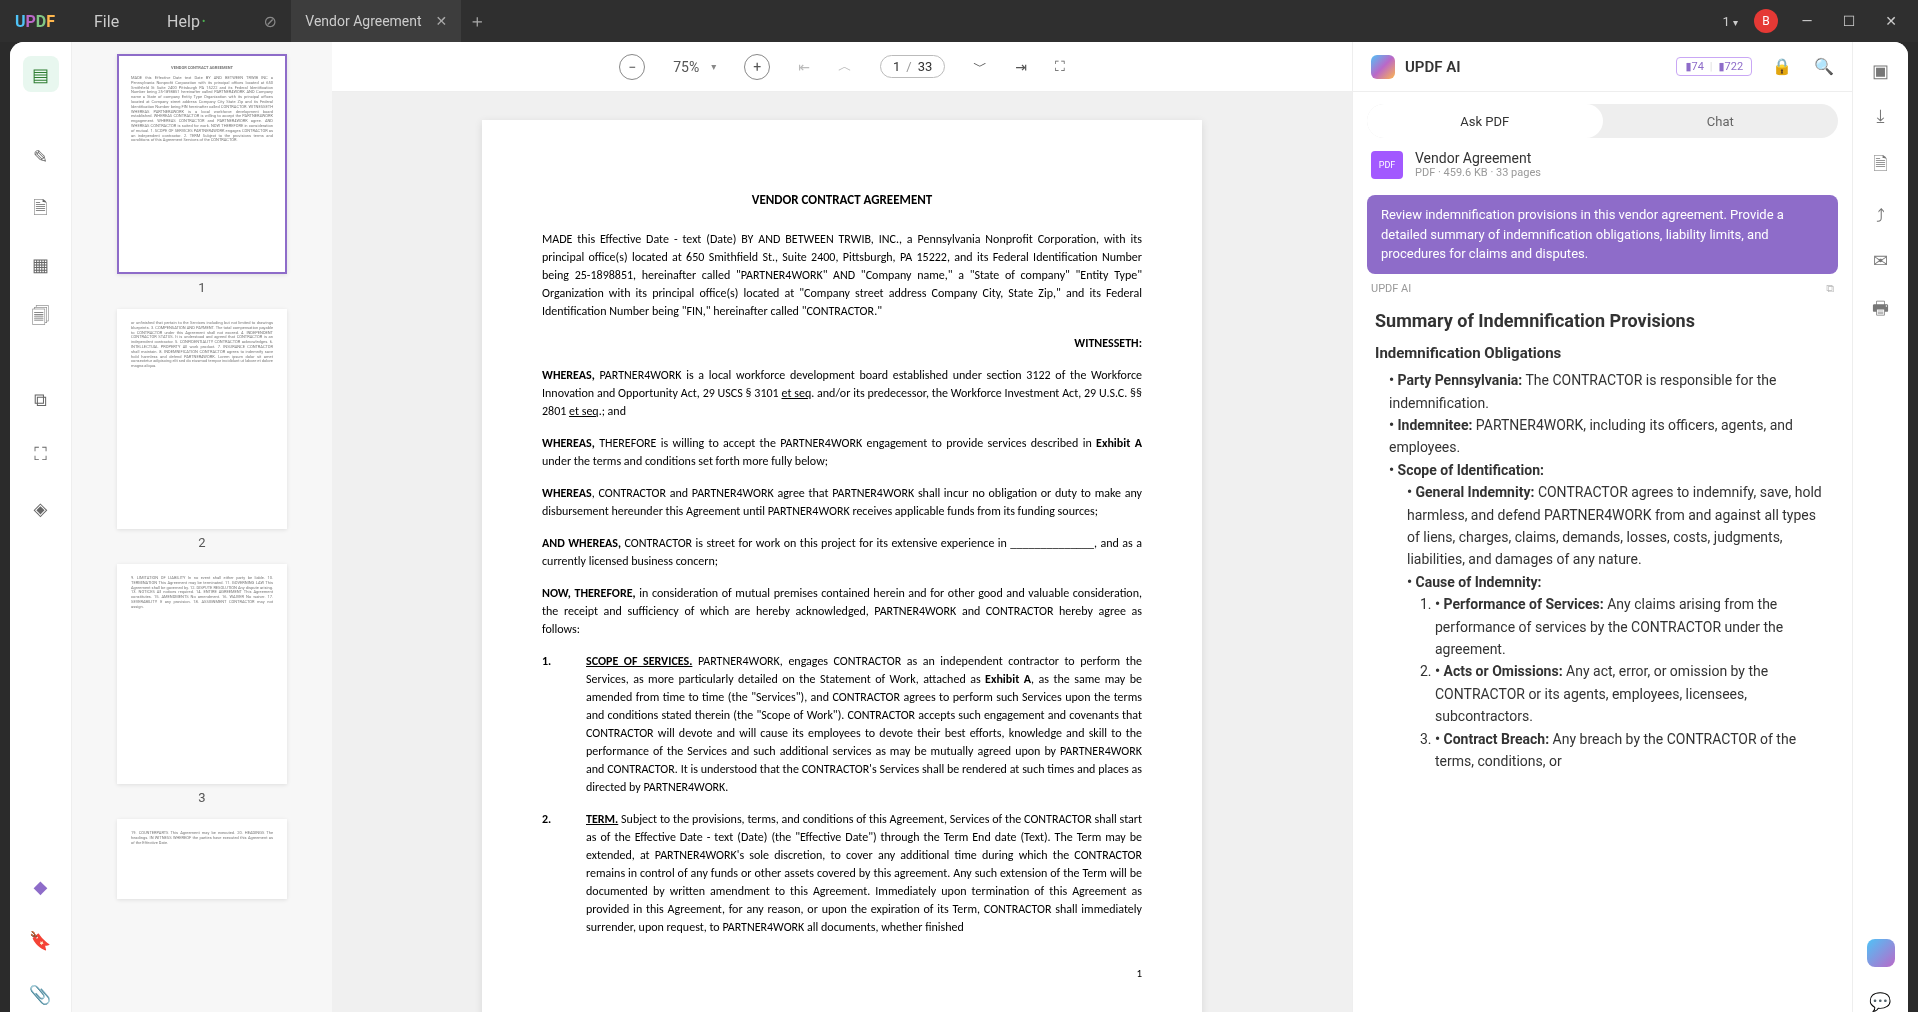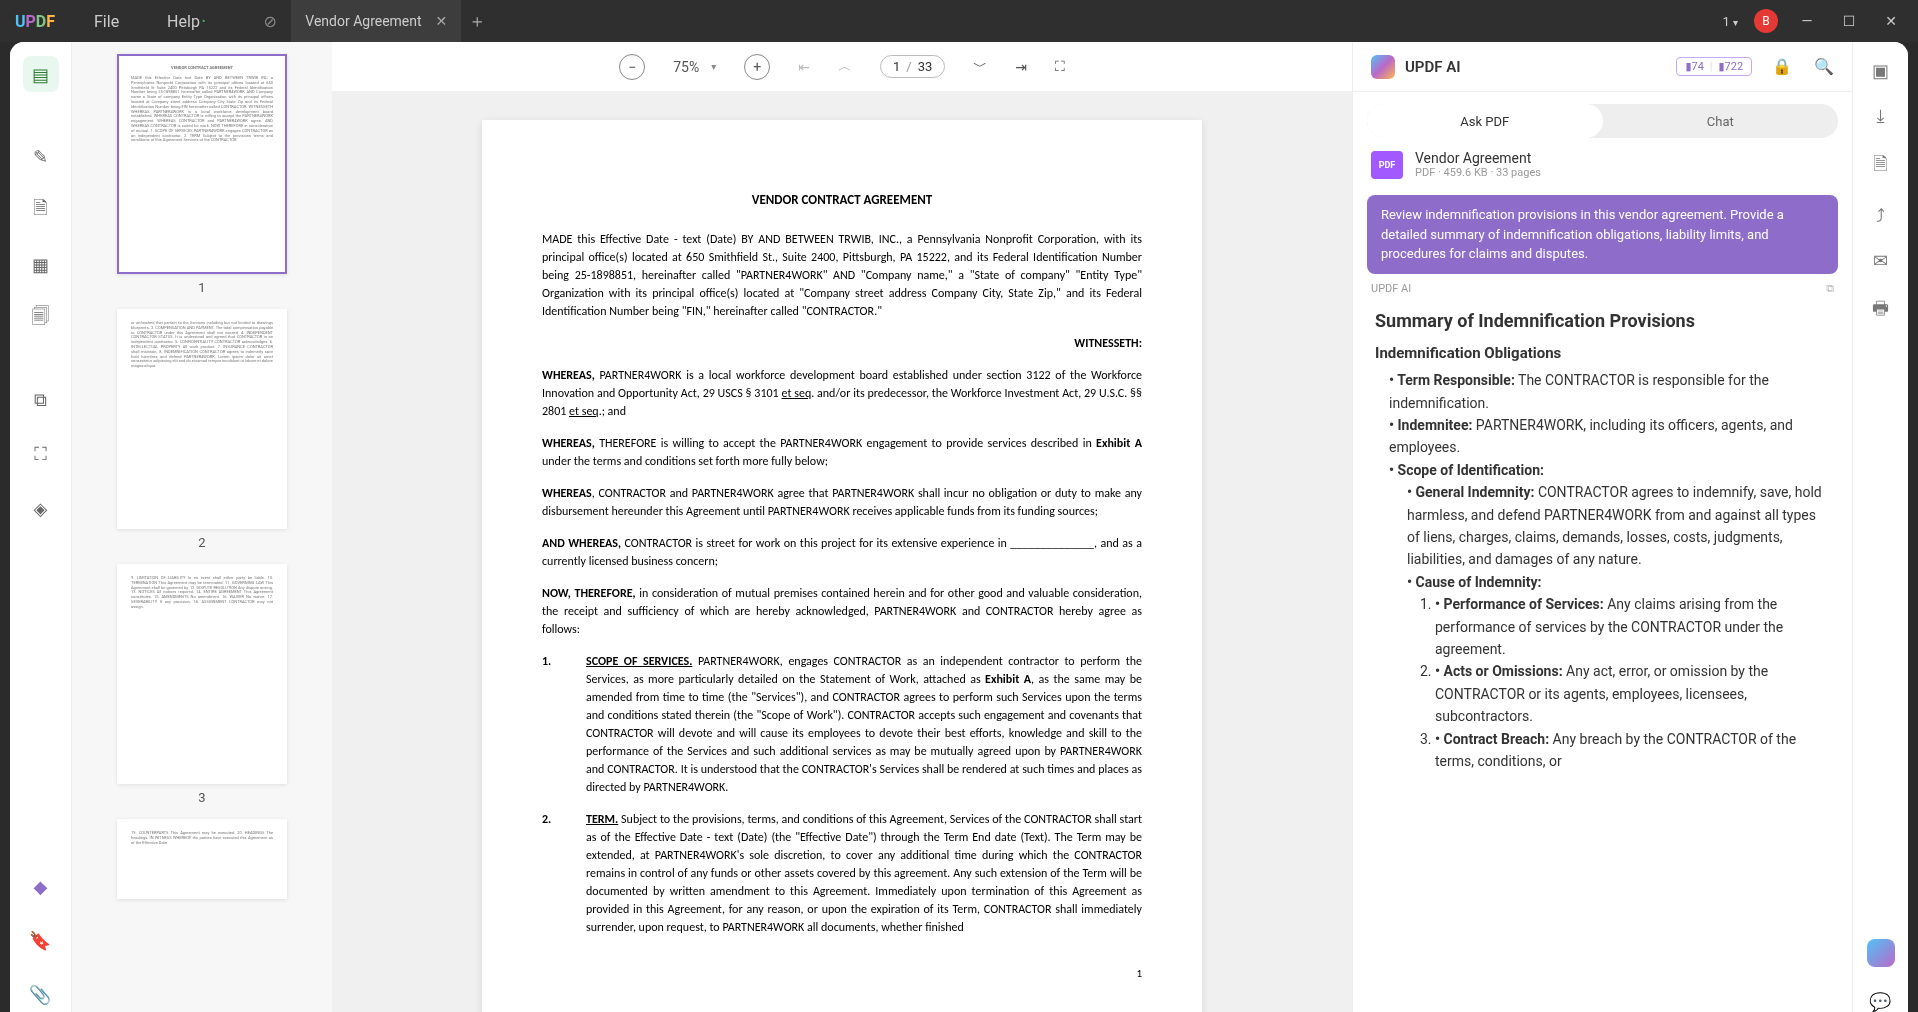--- a/index.html
+++ b/index.html
@@ -53,21 +53,21 @@
 .ai-title { font-weight: 600; font-size: 15px; color: #333; }
 .ai-counts { margin-left: auto; border: 1px solid #c9a7f5; border-radius: 4px; padding: 2px 8px; font-size: 11px; color: #8e6cc9; display:flex;gap:6px; }
 .lock-ico { color: #aaa; margin-left: 10px; }
 .search-ico { color: #666; margin-left: 12px; }
 
 .ai-tabs { display: flex; margin: 12px 14px 0; background: #eee; border-radius: 18px; height: 34px; overflow: hidden; }
 .ai-tab { flex:1; display:flex;align-items:center;justify-content:center; font-size:13px; color:#666; }
 .ai-tab.active { background:#fff; color:#333; border-radius: 18px; }
 
 .doc-info { display: flex; align-items: center; gap: 12px; padding: 12px 18px; }
-.pdf-ico { width: 32px; height: 28px; background:#a259ff; border-radius: 4px; display:flex;align-items:center;justify-content:center; color:#fff; font-size:9px; font-weight:bold; }
+.pdf-ico { width: 32px; height: 28px; background:#a259ff; border-radius: 4px; display:flex;align-items:center;justify-content:center; color:#fff; font-size:9px; font-weight:normal; }
 .doc-info .name { font-size: 14px; color: #333; }
 .doc-info .meta { font-size: 11px; color: #999; }
 
 .user-bubble { background: #8e6cc9; color: #fff; margin: 4px 14px; border-radius: 8px; padding: 10px 14px; font-size: 13px; line-height: 1.5; }
 .source-tag { font-size: 11px; color: #999; padding: 4px 18px; display:flex;justify-content: space-between; }
 .source-tag .copy { color:#bbb; }
 
 .ai-response { padding: 8px 22px; overflow-y: auto; flex: 1; font-size: 14px; color: #333; line-height: 1.6; }
 .ai-response h2 { font-size: 18px; margin-bottom: 6px; }
 .ai-response h3 { font-size: 15px; margin: 4px 0; }
@@ -228,21 +228,21 @@
     </div>
     <div class="user-bubble">Review indemnification provisions in this vendor agreement. Provide a detailed summary of indemnification obligations, liability limits, and procedures for claims and disputes.</div>
     <div class="source-tag">
       <span>UPDF AI</span>
       <span class="copy">⧉</span>
     </div>
     <div class="ai-response">
       <h2>Summary of Indemnification Provisions</h2>
       <h3>Indemnification Obligations</h3>
       <ul>
-        <li><span class="b">Term Responsible:</span><span> The CONTRACTOR is responsible for the indemnification.</span></li>
+        <li><span class="b">Party Pennsylvania:</span><span> The CONTRACTOR is responsible for the indemnification.</span></li>
         <li><span class="b">Indemnitee:</span><span> PARTNER4WORK, including its officers, agents, and employees.</span></li>
         <li><span class="b">Scope of Identification:</span>
           <ul>
             <li><span class="b">General Indemnity:</span><span> CONTRACTOR agrees to indemnify, save, hold harmless, and defend PARTNER4WORK from and against all types of liens, charges, claims, demands, losses, costs, judgments, liabilities, and damages of any nature.</span></li>
             <li><span class="b">Cause of Indemnity:</span>
               <ol>
                 <li><span class="b">Performance of Services:</span><span> Any claims arising from the performance of services by the CONTRACTOR under the agreement.</span></li>
                 <li><span class="b">Acts or Omissions:</span><span> Any act, error, or omission by the CONTRACTOR or its agents, employees, licensees, subcontractors.</span></li>
                 <li><span class="b">Contract Breach:</span><span> Any breach by the CONTRACTOR of the terms, conditions, or</span></li>
               </ol>

